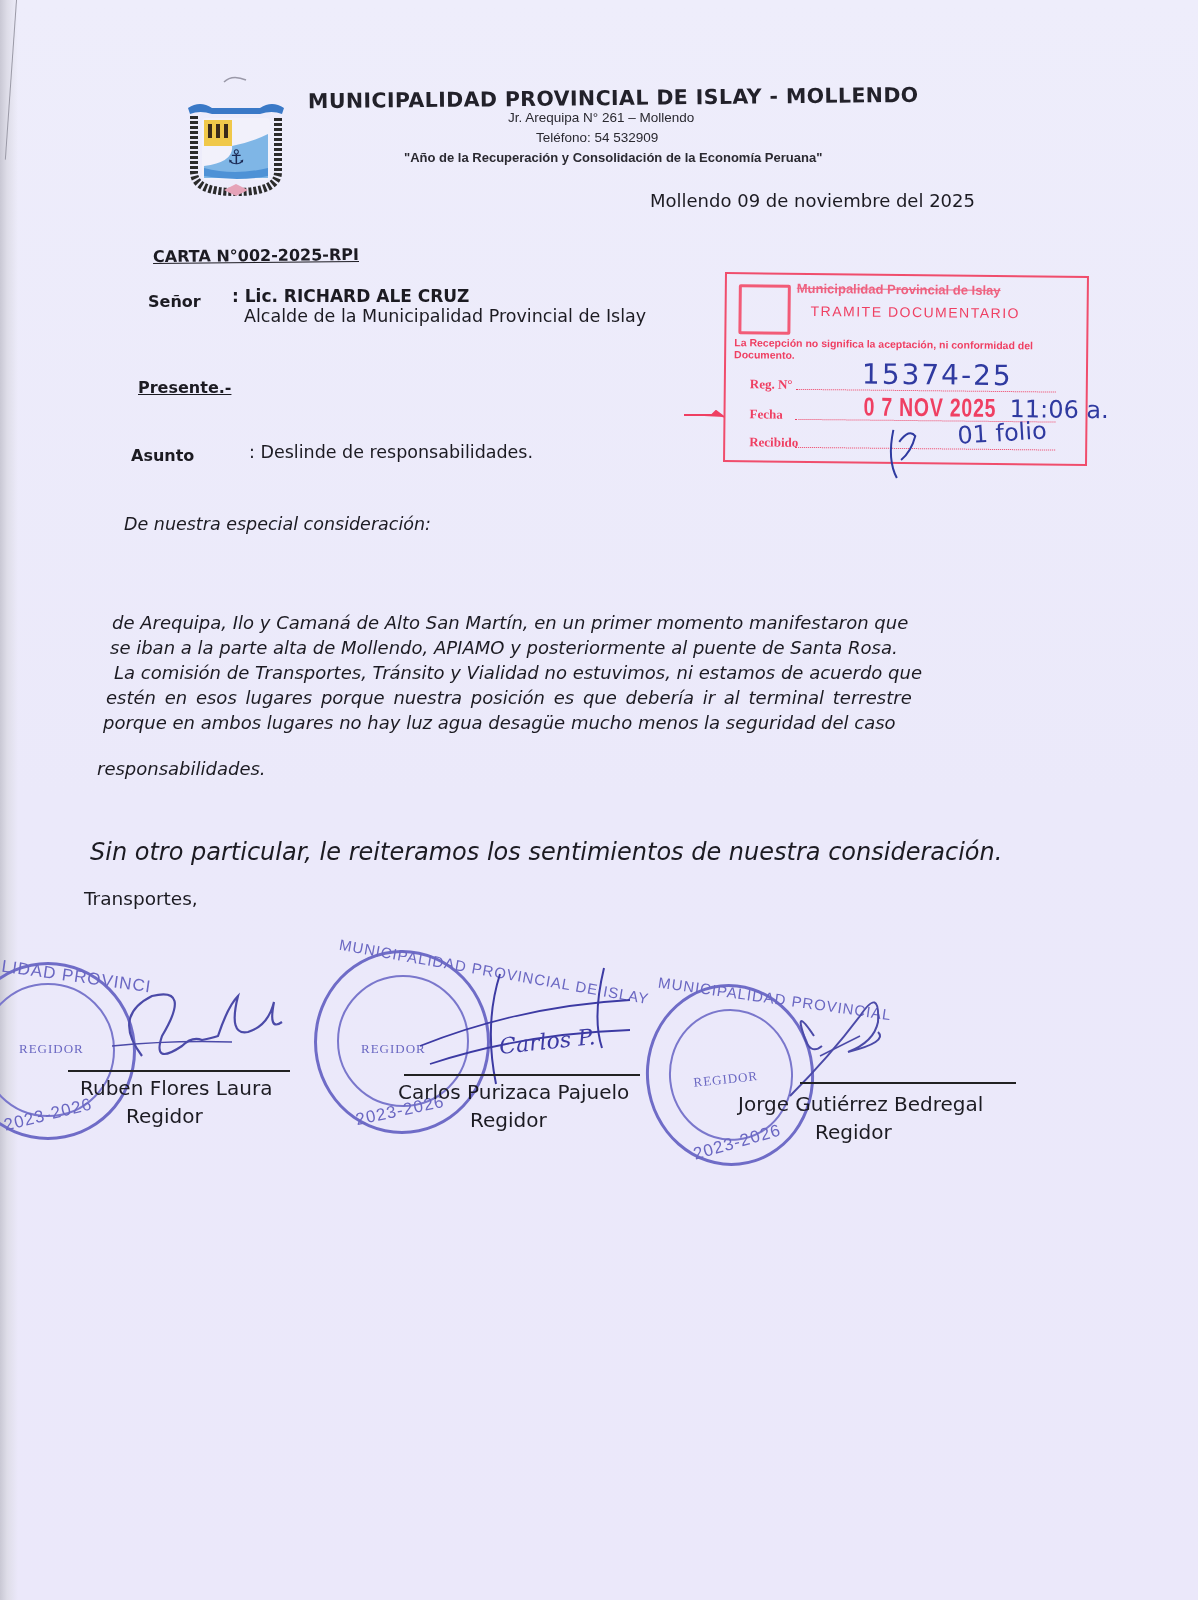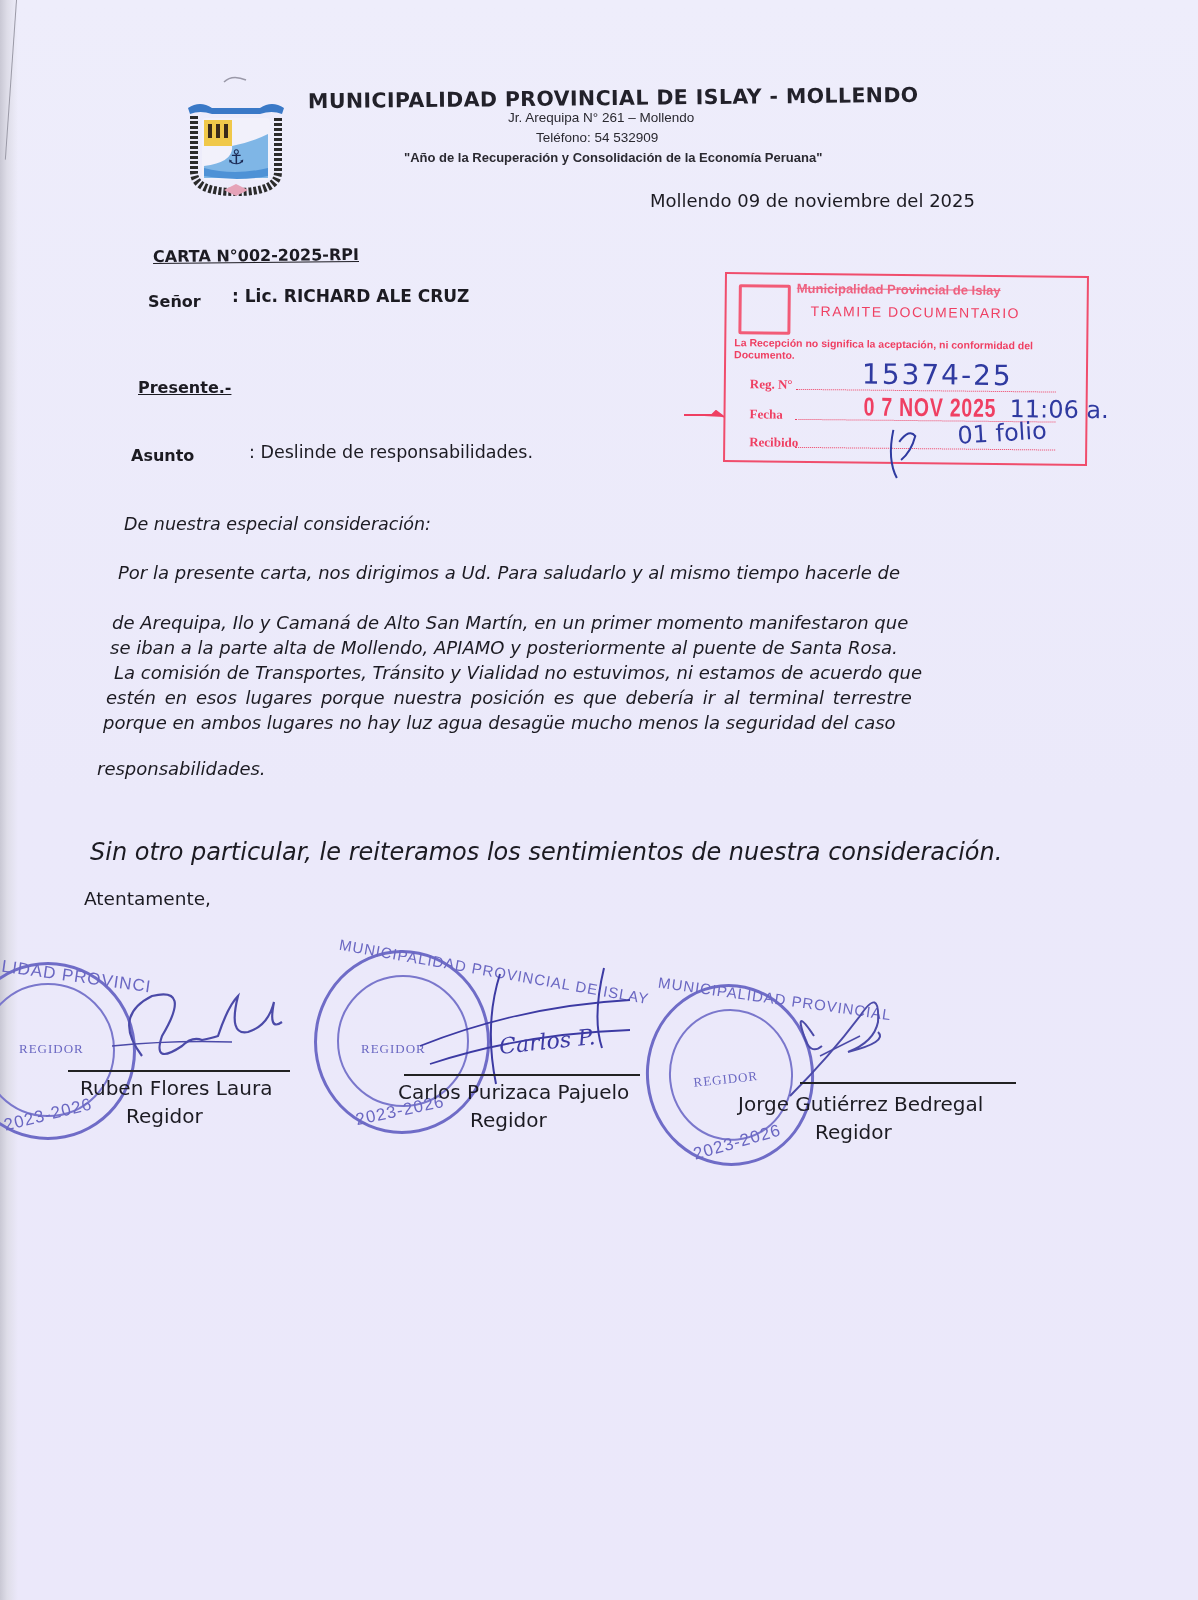--- a/index.html
+++ b/index.html
@@ -104,20 +104,21 @@
   <div class="abs hdr-title">MUNICIPALIDAD PROVINCIAL DE ISLAY - MOLLENDO</div>
   <div class="abs hdr-line hdr-addr">Jr. Arequipa N° 261 – Mollendo</div>
   <div class="abs hdr-line hdr-phone">Teléfono: 54 532909</div>
   <div class="abs hdr-line hdr-motto">"Año de la Recuperación y Consolidación de la Economía Peruana"</div>
 
   <div class="abs date-line">Mollendo 09 de noviembre del 2025</div>
 
   <div class="abs carta">CARTA N°002-2025-RPI</div>
   <div class="abs senor-lbl">Señor</div>
   <div class="abs senor-name">: Lic. RICHARD ALE CRUZ</div>
+  <div class="abs senor-role">Alcalde de la Municipalidad Provincial de Islay</div>
   <div class="abs presente">Presente.-</div>
   <div class="abs asunto-lbl">Asunto</div>
   <div class="abs asunto-val">: Deslinde de responsabilidades.</div>
 
   <svg class="abs stamp-arrow" viewBox="0 0 42 8">
     <path d="M0 5 l28 0 l4 -4 l8 6" stroke="#ef3f62" stroke-width="2" fill="#ef3f62"></path>
   </svg>
   <div class="abs stamp">
     <div class="st-logo"></div>
     <div class="st-title">Municipalidad Provincial de Islay</div>
@@ -136,30 +137,29 @@
     <div class="st-row" style="top:160px">Recibido</div>
     <div class="st-dots" style="top:172px"></div>
     <div class="hand" style="left:232px; top:142px; font-size:24px; transform:rotate(-4deg);">01 folio</div>
     <svg class="sig" style="left:160px; top:146px;" width="40" height="60">
       <path d="M8 8 q-6 30 4 48 M14 20 q10 -14 16 -6 q-4 16 -14 24" stroke="#2f3aa0" stroke-width="2" fill="none"></path>
     </svg>
   </div>
 
   <div class="abs salutation">De nuestra especial consideración:</div>
 
-  <div class="abs para-line" style="left:118px; top:562px; font-style:italic;">Por la presente carta, nos dirigimos a Ud. Para saludarlo y al mismo tiempo hacerle de</div>
   <div class="abs para-line" style="left:112px; top:612px; font-style:italic;">de Arequipa, Ilo y Camaná de Alto San Martín, en un primer momento manifestaron que</div>
   <div class="abs para-line" style="left:110px; top:637px; font-style:italic;">se iban a la parte alta de Mollendo, APIAMO y posteriormente al puente de Santa Rosa.</div>
   <div class="abs para-line" style="left:114px; top:662px; font-style:italic;">La comisión de Transportes, Tránsito y Vialidad no estuvimos, ni estamos de acuerdo que</div>
   <div class="abs para-line" style="left:106px; top:687px; font-style:italic; word-spacing:3px;">estén en esos lugares porque nuestra posición es que debería ir al terminal terrestre</div>
   <div class="abs para-line" style="left:103px; top:712px; font-style:italic;">porque en ambos lugares no hay luz agua desagüe mucho menos la seguridad del caso</div>
   <div class="abs para-line" style="left:97px; top:758px; font-style:italic;">responsabilidades.</div>
 
   <div class="abs closing">Sin otro particular, le reiteramos los sentimientos de nuestra consideración.</div>
-  <div class="abs atentamente">Atentamente,</div>
+  <div class="abs atentamente">Transportes,</div>
 
   <div class="abs seal" style="left:-40px; top:962px; width:170px; height:172px;">
     <div class="seal-inner" style="left:18px; top:18px; width:130px; height:130px;"></div>
     <div class="seal-text seal-top" style="left:38px; top:2px; transform:rotate(8deg);">LIDAD PROVINCI</div>
     <div class="seal-text" style="left:56px; top:76px;">REGIDOR</div>
     <div class="seal-text seal-top" style="left:40px; top:140px; transform:rotate(-14deg);">2023-2026</div>
   </div>
   <svg class="sig" style="left:112px; top:986px;" width="170" height="80">
     <path d="M30 70 q-30 -40 10 -60 q40 -10 10 40 q-10 30 20 10 q10 -10 20 -6 q10 -2 16 -4 q10 -30 20 -40 q-10 40 10 36 q20 -6 26 -30 q-6 30 8 20" stroke="#4b4aa8" stroke-width="2.2" fill="none"></path>
     <path d="M0 60 q60 -6 120 -4" stroke="#4b4aa8" stroke-width="1.6" fill="none"></path>

